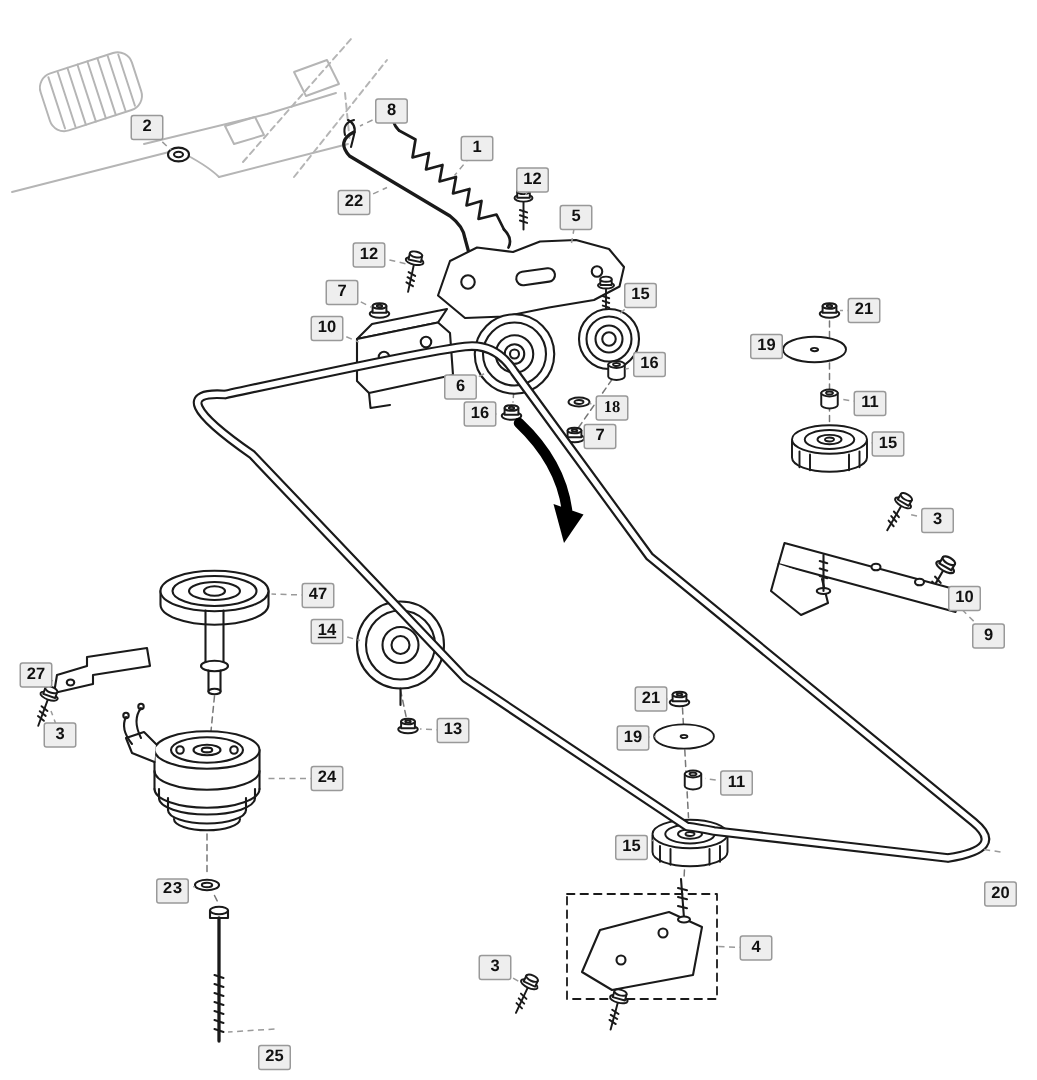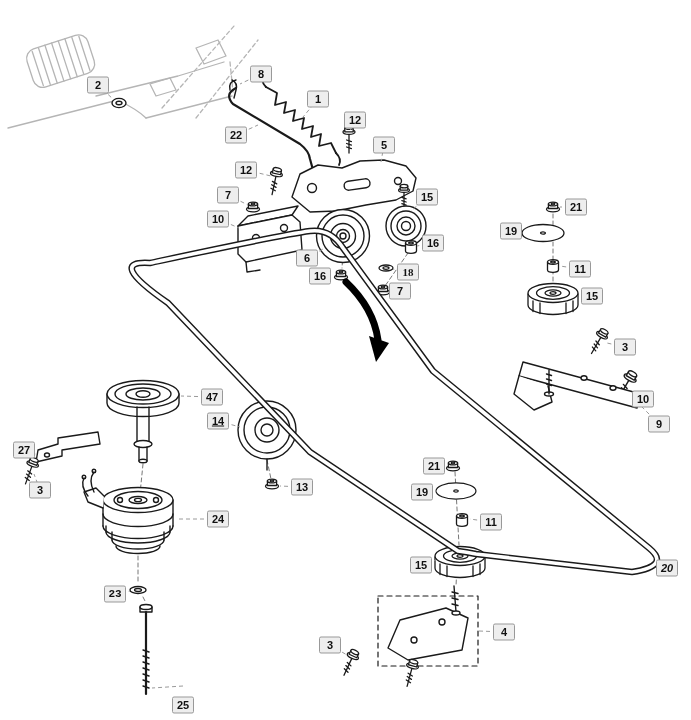--- a/index.html
+++ b/index.html
@@ -355,20 +355,20 @@
       <div class="callout" style="left: 212px; top: 397px;">47</div>
       <div class="callout" style="left: 218px; top: 421px; text-decoration: underline;">14</div>
       <div class="callout" style="left: 24px; top: 450px;">27</div>
       <div class="callout" style="left: 40px; top: 490px;">3</div>
       <div class="callout" style="left: 302px; top: 461px; margin-top: 26px;">13</div>
       <div class="callout" style="left: 434px; top: 466px;">21</div>
       <div class="callout" style="left: 422px; top: 492px;">19</div>
       <div class="callout" style="left: 491px; top: 522px;">11</div>
       <div class="callout" style="left: 218px; top: 519px;">24</div>
       <div class="callout" style="left: 421px; top: 565px;">15</div>
-      <div class="callout" style="left: 667px; top: 568px; font-style: italic;">20</div>
+      <div class="callout" style="left: 667px; top: 596px;">20</div>
       <div class="callout" style="left: 115px; top: 594px; font-family: Liberation Mono, monospace;">23</div>
       <div class="callout" style="left: 330px; top: 645px;">3</div>
       <div class="callout" style="left: 504px; top: 632px;">4</div>
       <div class="callout" style="left: 183px; top: 705px;">25</div>
     </div>
 
 </div>
 
 </body></html>

